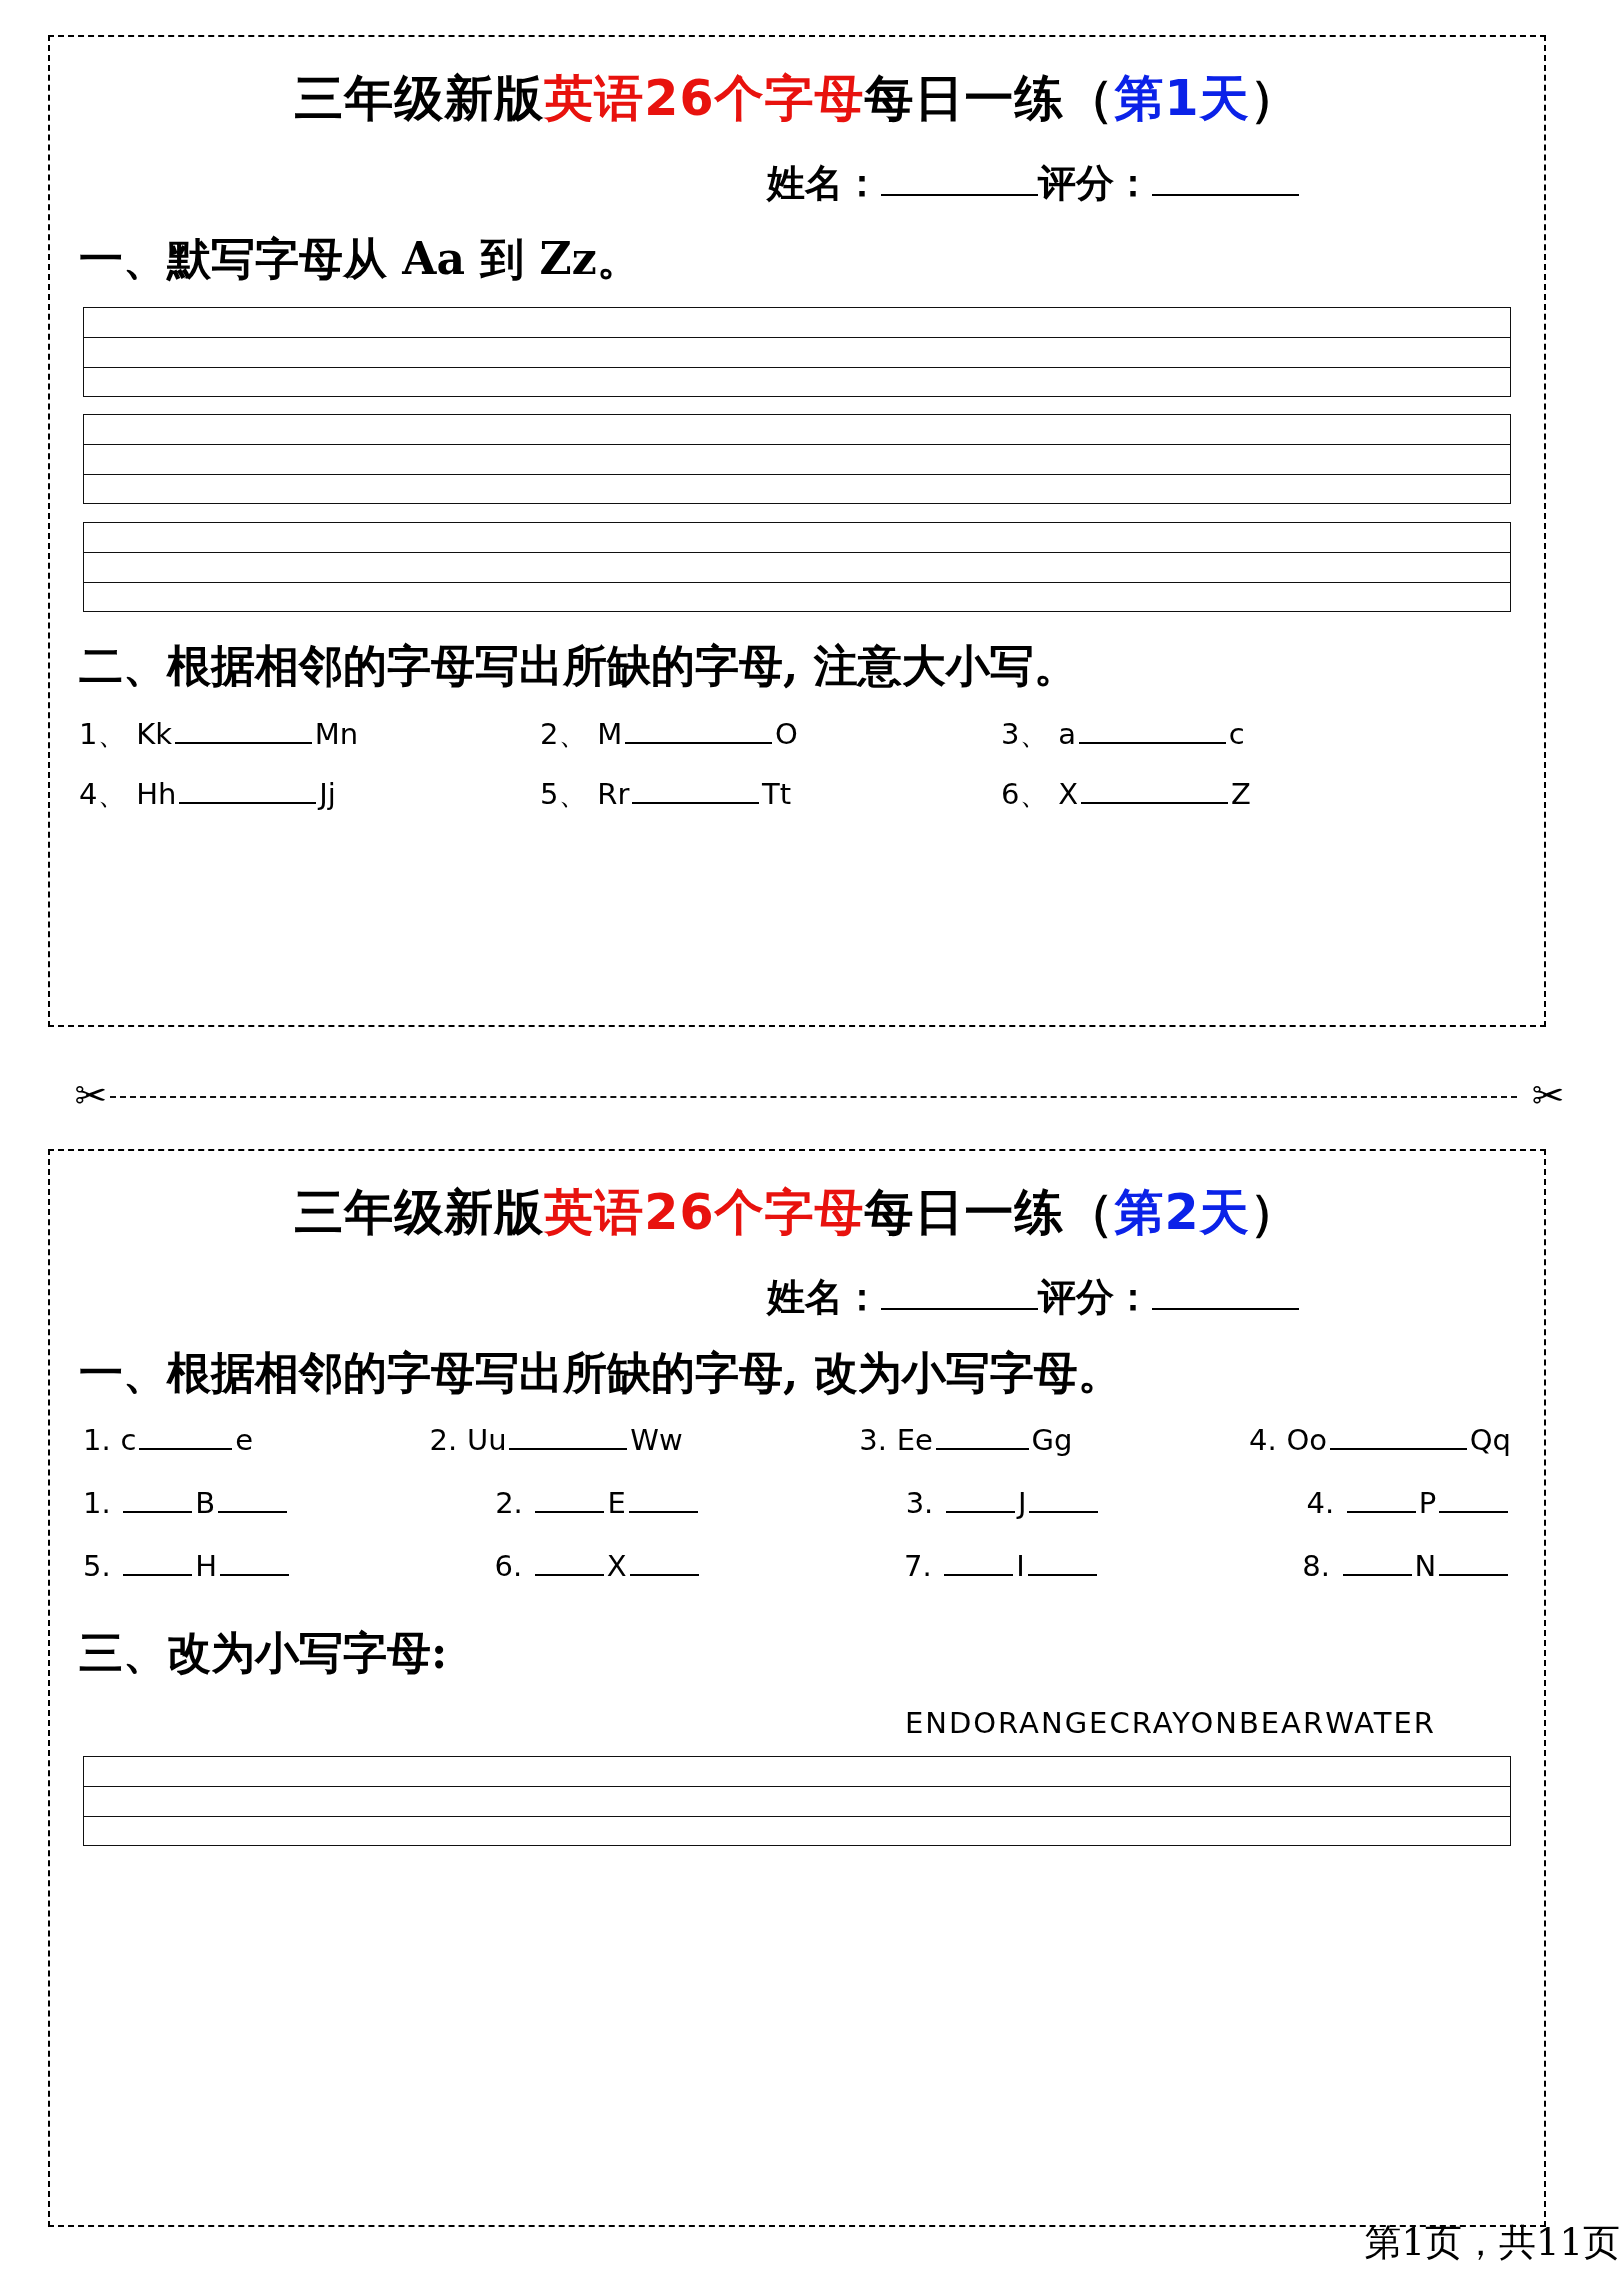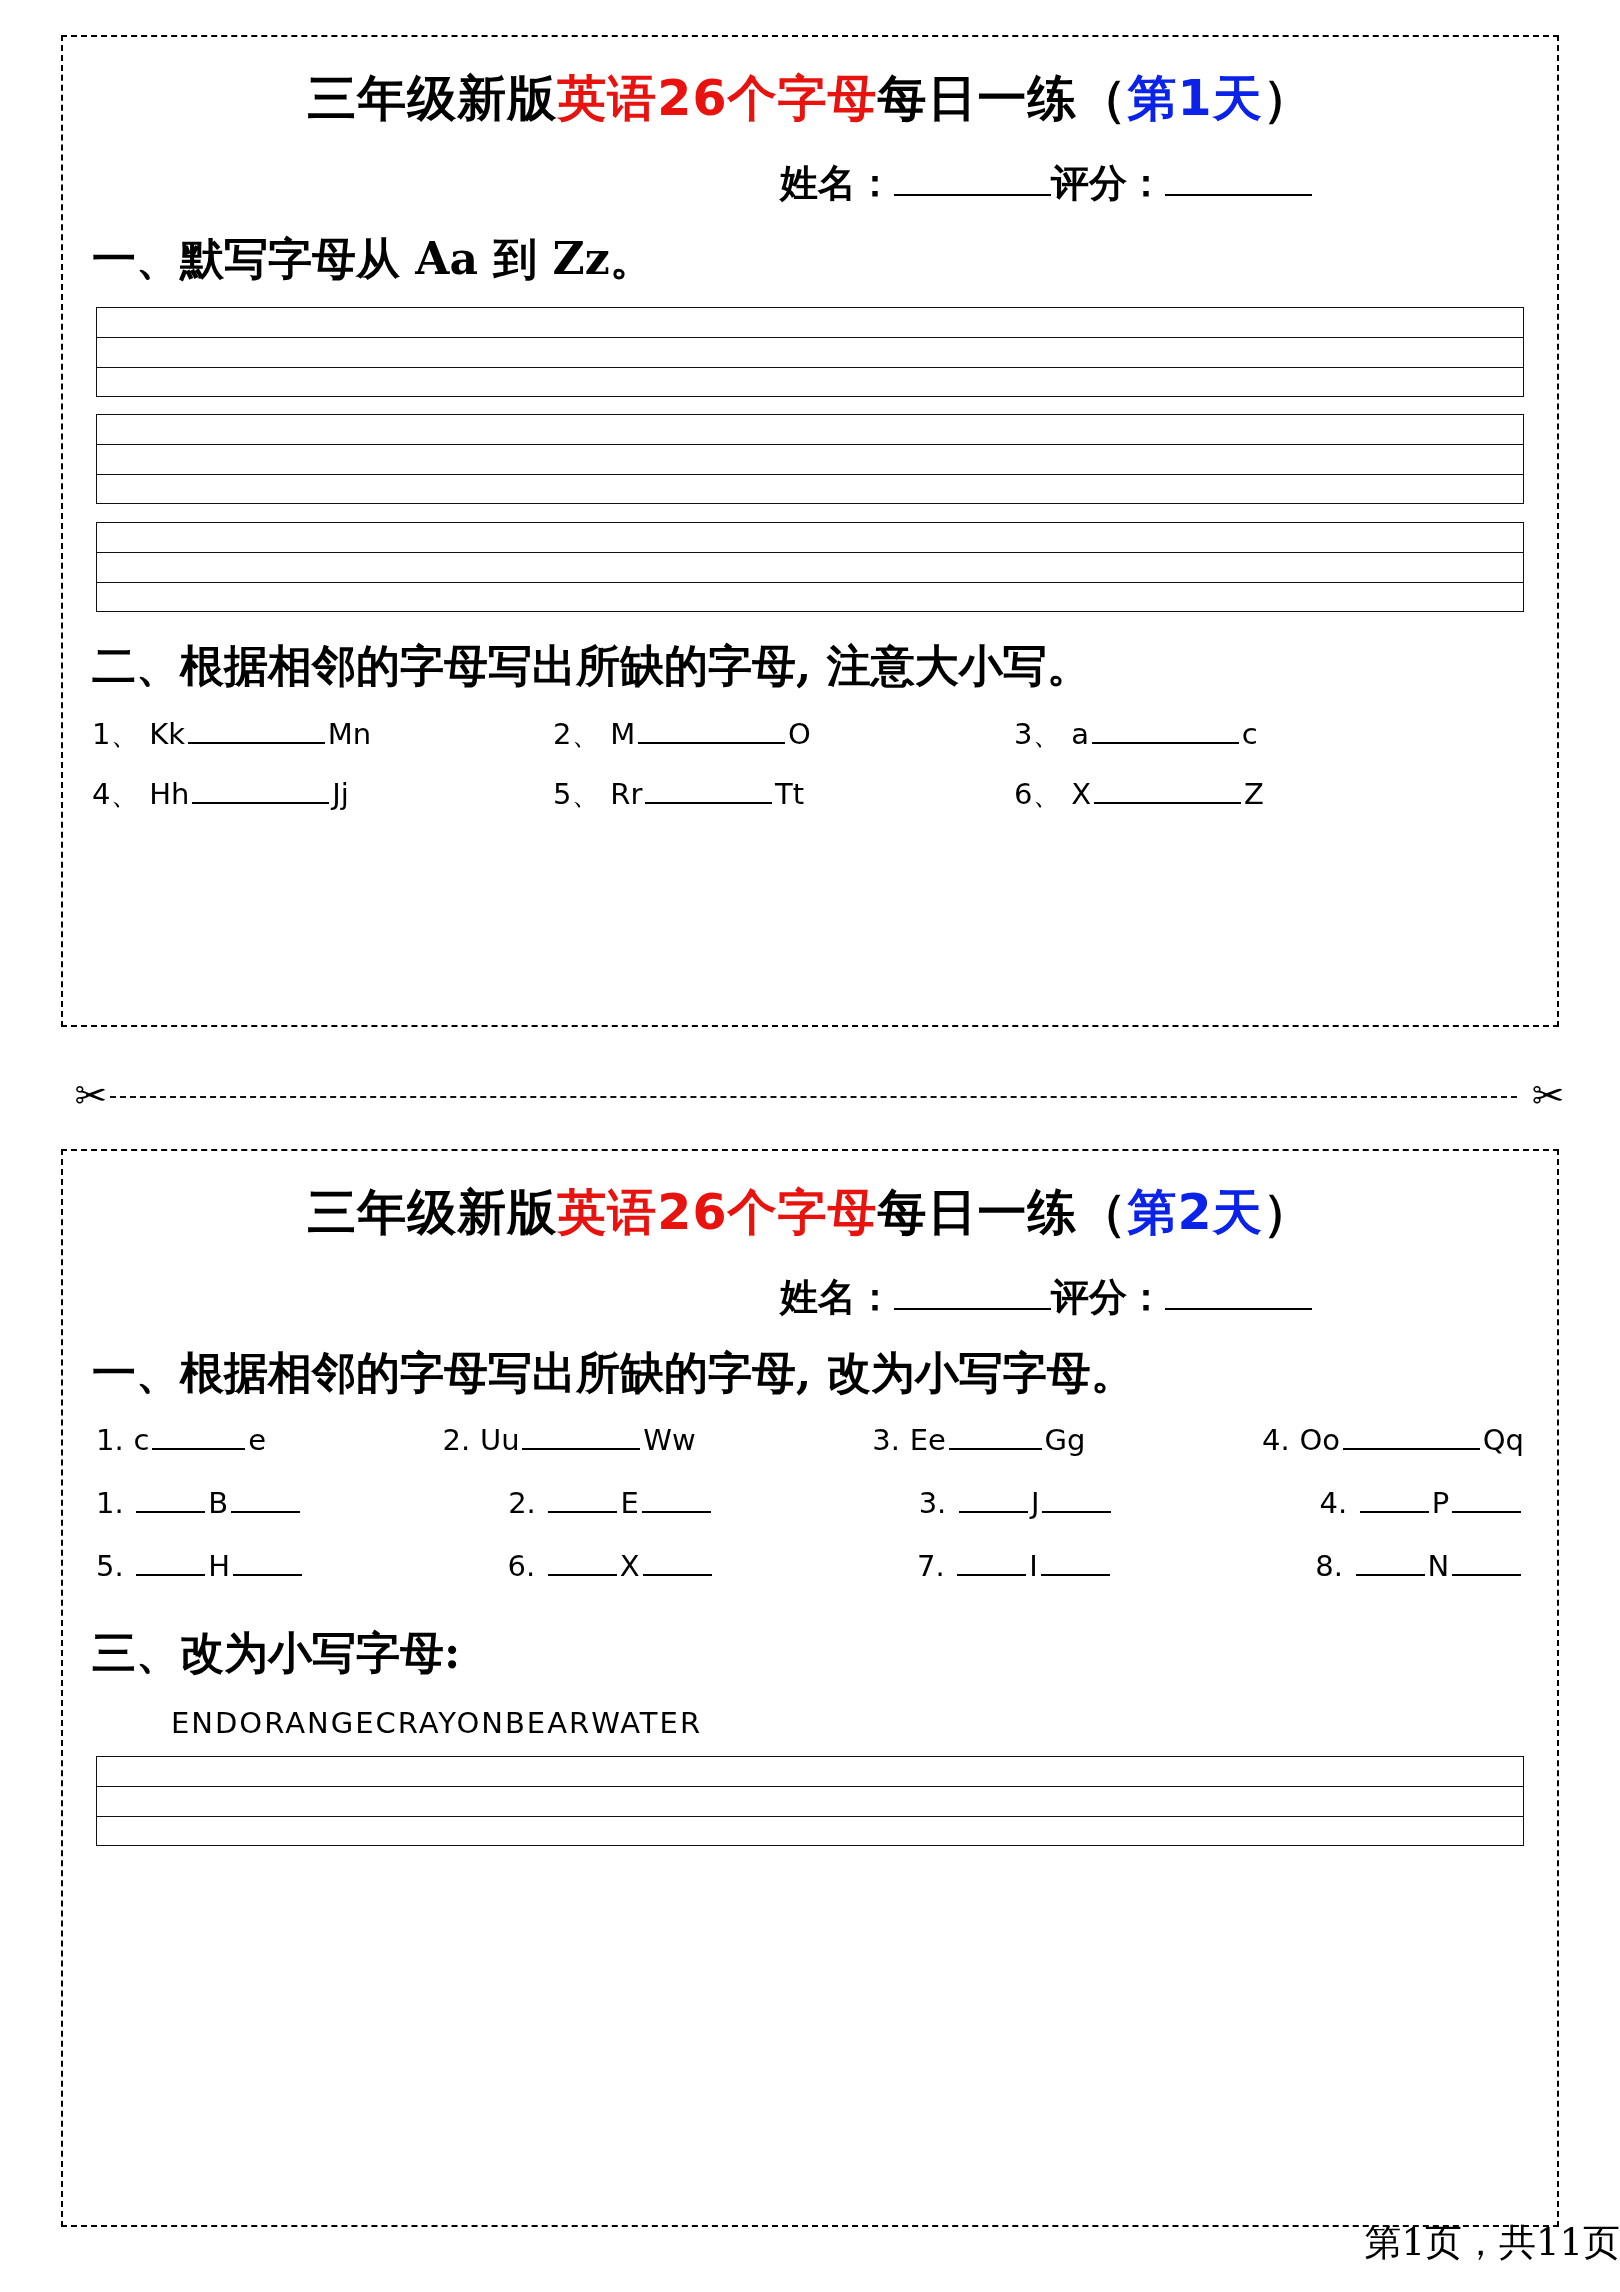--- a/index.html
+++ b/index.html
@@ -15,21 +15,21 @@
     position: relative;
   }
   .page {
     position: relative;
     width: 1620px;
     height: 2293px;
     box-sizing: border-box;
   }
   .worksheet {
     position: absolute;
-    left: 61px;
+    left: 48px;
     width: 1498px;
     border: 2px dashed #000;
     box-sizing: border-box;
     background: #fff;
   }
   #sheet1 { top: 35px; height: 992px; }
   #sheet2 { top: 1149px; height: 1078px; }
 
   .title {
     text-align: center;
@@ -143,21 +143,21 @@
     bottom: 25.5px;
     left: 0;
     width: 100%;
     text-align: right;
     font-size: 37px;
     font-family: "DejaVu Serif", "Liberation Serif", serif;
   }
 
   .words-row {
     display: flex;
-    justify-content: flex-start;
+    justify-content: flex-end;
     margin: 23.5px 108px 0 108px;
     font-size: 29px;
     letter-spacing: 2px;
     font-family: "DejaVu Sans", "Liberation Sans", sans-serif;
   }
 </style>
 </head>
 <body>
 
 <div class="page">

